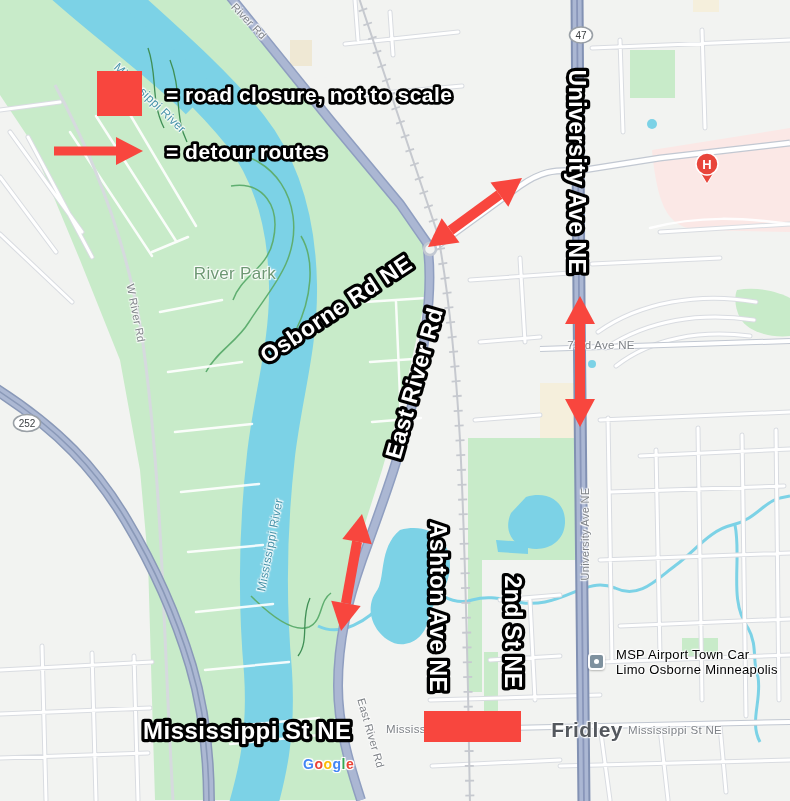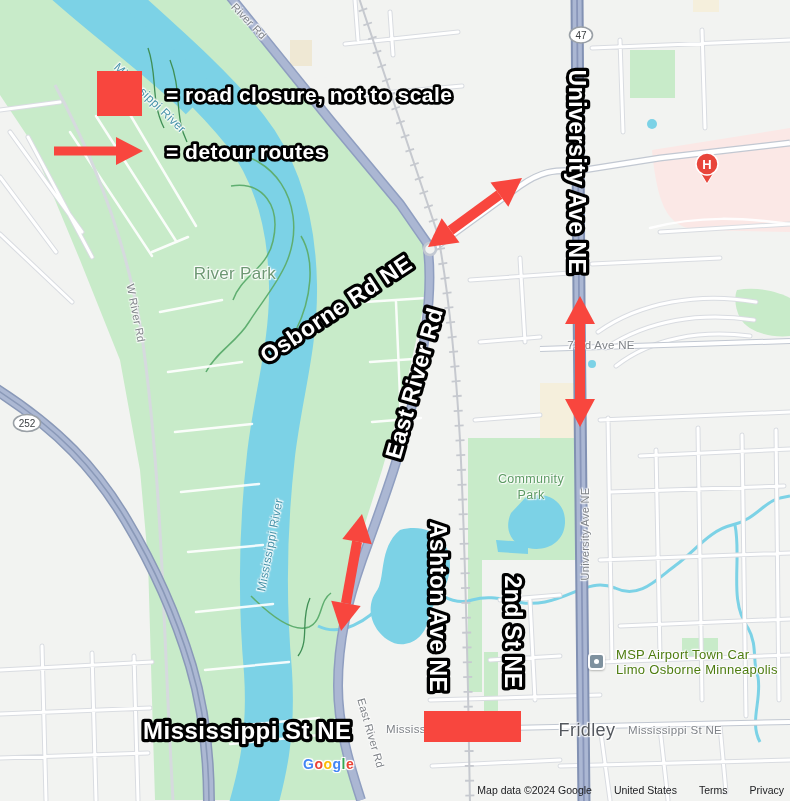--- a/index.html
+++ b/index.html
@@ -4,22 +4,22 @@
 <style>
   html,body{margin:0;padding:0;background:#ffffff;}
   .stage{position:relative;width:790px;height:801px;overflow:hidden;
          font-family:"Liberation Sans",sans-serif;background:#f2f3f1;}
   svg.layer{position:absolute;left:0;top:0;}
   .maplabel{position:absolute;transform:translate(-50%,-50%);white-space:nowrap;
             font-size:11px;color:#7e8287;letter-spacing:.3px;
             text-shadow:0 0 2px #fff,0 0 2px #fff,0 0 3px #fff,1px 1px 1px #fff,-1px -1px 1px #fff;}
   .water-lbl{color:#4b95ab;}
   .park-lbl{color:#6d9873;}
-  .city-lbl{font-size:18px;color:#54585e;letter-spacing:.4px;}
-  .poi-lbl{font-size:13px;color:#4d7c0f;white-space:nowrap;text-align:left;line-height:1.18;transform:none;}
+  .city-lbl{font-size:21px;color:#54585e;letter-spacing:.4px;font-weight:bold;}
+  .poi-lbl{font-size:13px;color:#000000;white-space:nowrap;text-align:left;line-height:1.18;transform:none;}
   .poi-icon{position:absolute;width:13px;height:13px;background:#7e919e;border:2px solid #fff;
             border-radius:4px;box-shadow:0 1px 2px rgba(0,0,0,.25);}
   .poi-icon span{display:block;width:5px;height:5px;border-radius:50%;background:#fff;margin:4px auto;}
   .wrap-lbl{white-space:normal;text-align:center;width:92px;font-size:12.5px;line-height:1.25;}
   .glogo{position:absolute;left:303px;top:756px;font-size:14px;font-weight:bold;letter-spacing:.5px;
          text-shadow:0 0 2px #fff,0 0 3px #fff,1px 1px 0 #fff,-1px -1px 0 #fff,1px -1px 0 #fff,-1px 1px 0 #fff;}
   .attribution{position:absolute;right:6px;bottom:5px;display:flex;gap:22px;
                font-size:10.5px;color:#202124;}
   .attribution span{white-space:nowrap;}
 </style>
@@ -115,21 +115,20 @@
       <circle cx="707" cy="164" r="11" fill="#e8453b" stroke="#ffffff" stroke-width="1.5"></circle>
       <text x="707" y="168.5" text-anchor="middle" font-size="13" font-weight="bold" fill="#ffffff" font-family="Liberation Sans, sans-serif">H</text>
     </g>
   </svg>
 
   <div class="maplabel" style="left:249px;top:21px;transform:translate(-50%,-50%) rotate(46deg);">River Rd</div>
   <div class="maplabel water-lbl" style="left:150px;top:98px;font-size:12px;transform:translate(-50%,-50%) rotate(44deg);">Mississippi River</div>
   <div class="maplabel" style="left:136px;top:313px;transform:translate(-50%,-50%) rotate(79deg);">W River Rd</div>
   <div class="maplabel park-lbl" style="left:235px;top:274px;font-size:17px;">River Park</div>
   <div class="maplabel water-lbl" style="left:270px;top:545px;font-size:12px;transform:translate(-50%,-50%) rotate(-79deg);">Mississippi River</div>
-  <div class="maplabel park-lbl wrap-lbl" style="left:531px;top:488px;color:#5b9a62;">Community Park</div>
   <div class="maplabel" style="left:601px;top:345px;font-size:11.5px;">73rd Ave NE</div>
   <div class="maplabel" style="left:585px;top:534px;transform:translate(-50%,-50%) rotate(-90deg);">University Ave NE</div>
   <div class="maplabel" style="left:371px;top:733px;transform:translate(-50%,-50%) rotate(74deg);">East River Rd</div>
   <div class="maplabel" style="left:433px;top:729px;font-size:11.5px;">Mississippi St NE</div>
   <div class="maplabel" style="left:675px;top:730px;font-size:11.5px;">Mississippi St NE</div>
   <div class="maplabel city-lbl" style="left:587px;top:730px;">Fridley</div>
 
   <div class="poi-icon" style="left:588px;top:653px;">
       <span></span>
     </div>
@@ -168,20 +167,14 @@
       <polygon points="341,631 360.7,606.1 331.2,600.7"></polygon>
 
       <rect x="424" y="711" width="97" height="31"></rect>
     </g>
   </svg>
 
   <div class="glogo">
     <span style="color: rgb(66, 133, 244);">G</span><span style="color: rgb(234, 67, 53);">o</span><span style="color: rgb(251, 188, 5);">o</span><span style="color: rgb(66, 133, 244);">g</span><span style="color: rgb(52, 168, 83);">l</span><span style="color: rgb(234, 67, 53);">e</span>
   </div>
 
-  <div class="attribution">
-    <span>Map data ©2024 Google</span>
-    <span>United States</span>
-    <span>Terms</span>
-    <span>Privacy</span>
-  </div>
 
 </div>
 
 </body></html>

